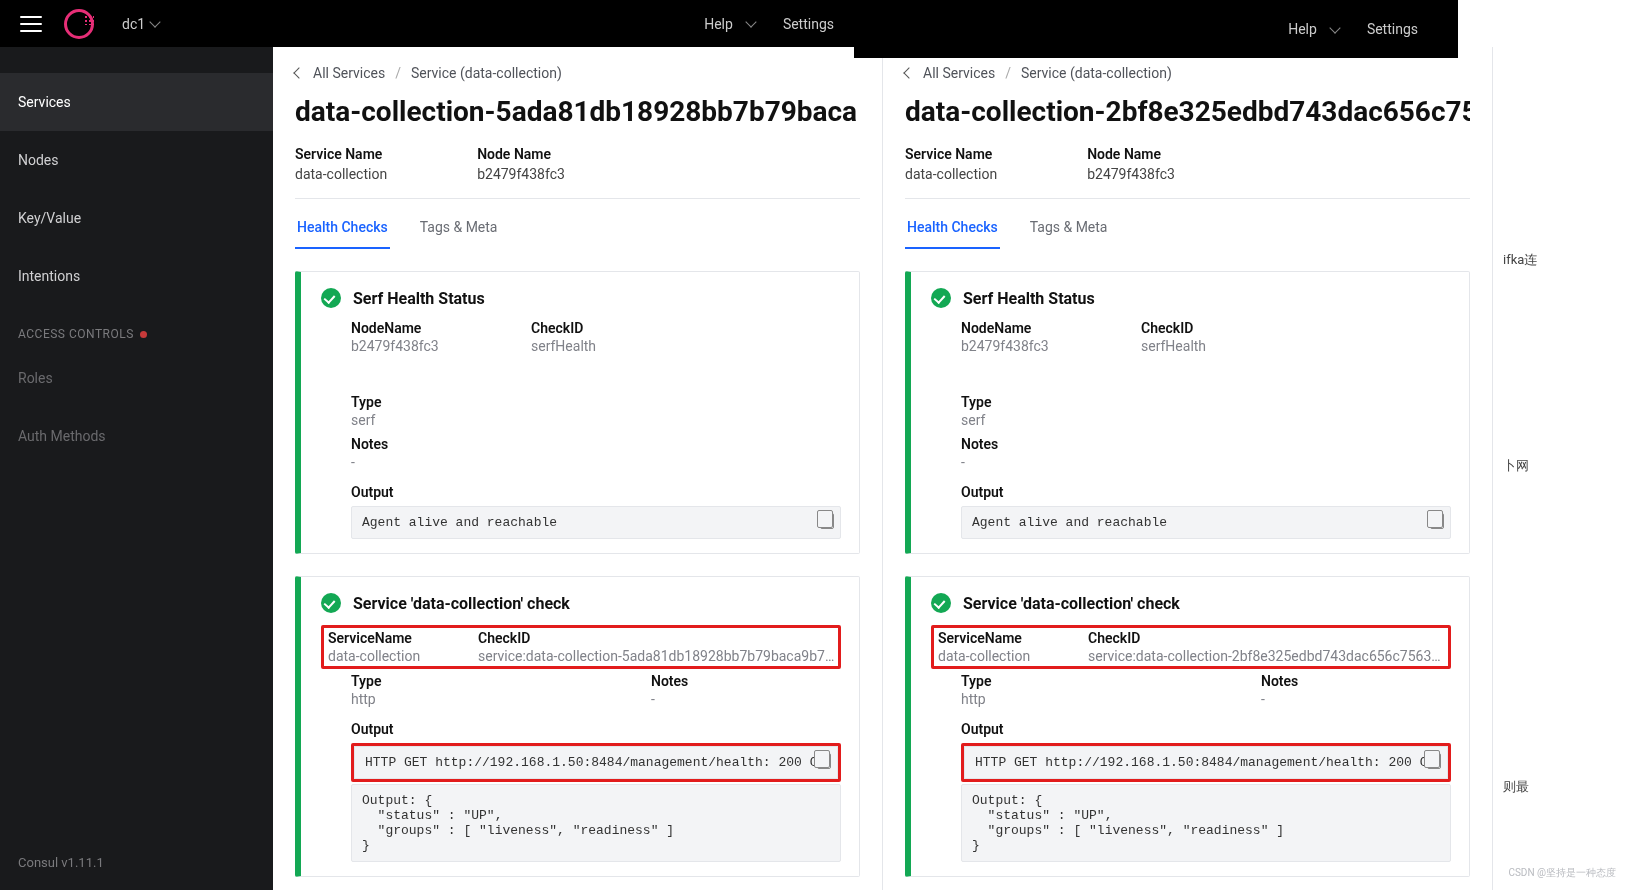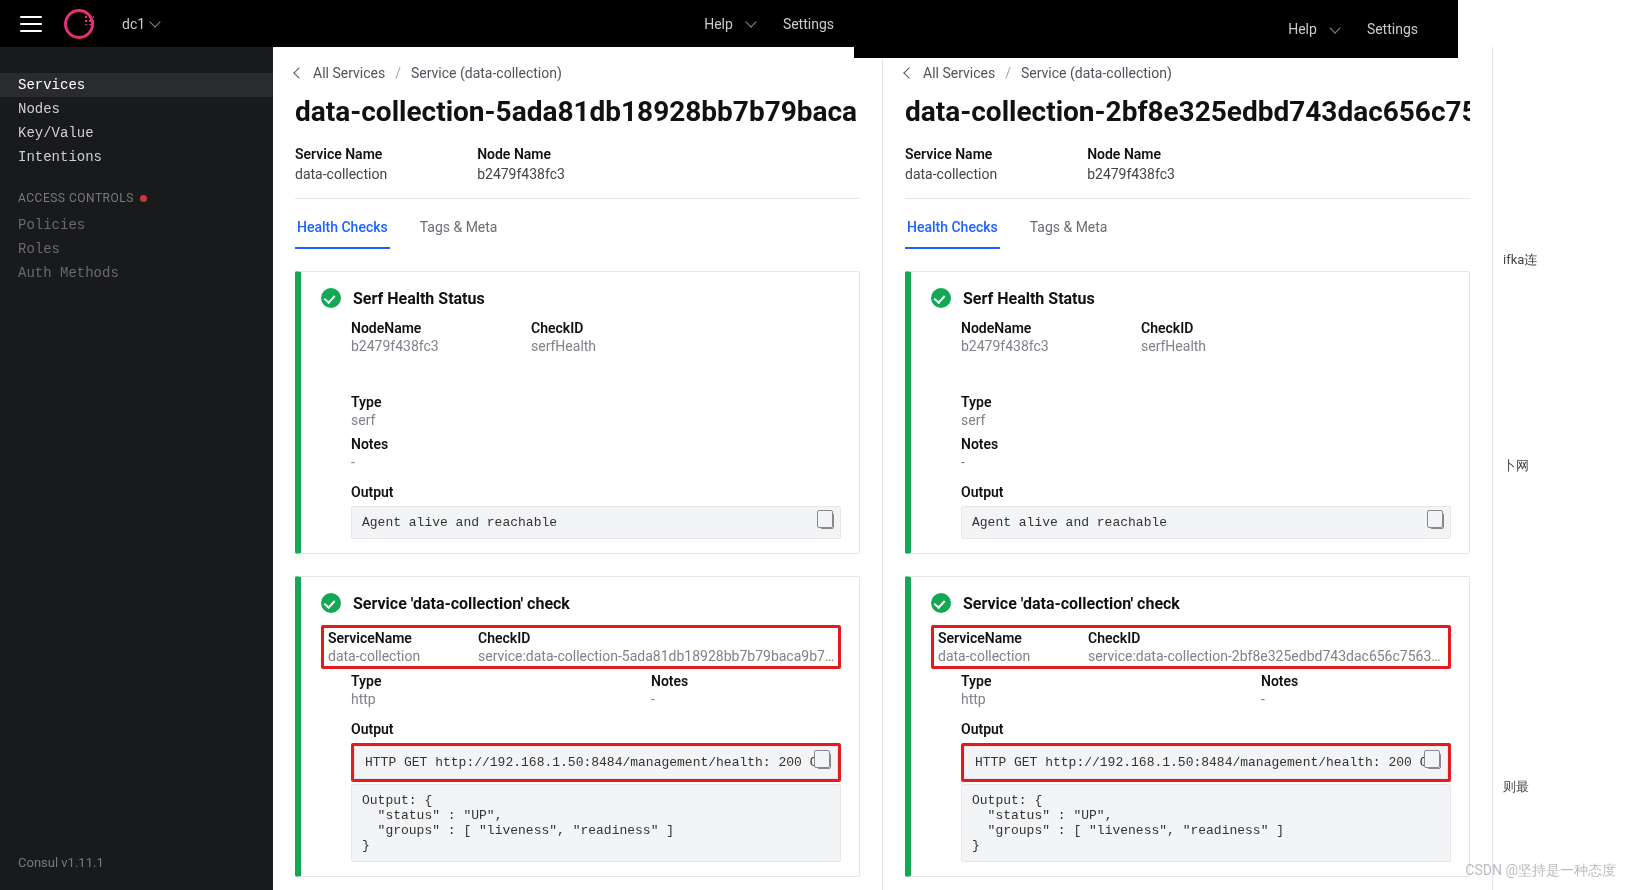--- a/index.html
+++ b/index.html
@@ -11,21 +11,21 @@
   .hamburger span { height: 2px; background: #fff; border-radius: 1px; }
   .logo { width: 30px; height: 30px; border-radius: 50%; border: 3px solid #e72e77; margin-right: 28px; position: relative; }
   .logo::after { content: ""; position: absolute; right: -3px; top: 3px; width: 10px; height: 10px; background: radial-gradient(#e72e77 30%, transparent 32%); background-size: 4px 4px; }
   .dc { color: #ccc; font-size: 14px; display: flex; align-items: center; gap: 6px; cursor: pointer; }
   .chev-down { display: inline-block; width: 8px; height: 8px; border-right: 1.5px solid #888; border-bottom: 1.5px solid #888; transform: rotate(45deg); margin-top: -3px; }
   .topbar .spacer { flex: 1; }
   .topnav-link { color: #ccc; margin-left: 28px; cursor: pointer; display: flex; align-items: center; gap: 14px; }
 
   .body { display: flex; flex: 1; min-height: 0; }
   .sidebar { width: 273px; background: #191a1c; color: #b4b4b6; display: flex; flex-direction: column; padding-top: 26px; }
-  .side-item { padding: 4px 18px; color: #d0d0d2; cursor: pointer; font-family: Liberation Mono, monospace; }
+  .side-item { padding: 21px 18px; color: #d0d0d2; cursor: pointer; }
   .side-item.active { background: #2a2b2e; color: #fff; }
   .side-section-label { font-size: 12px; letter-spacing: .5px; color: #7a7a7d; padding: 22px 18px 8px; display: flex; align-items: center; gap: 6px; }
   .dot-red { width: 7px; height: 7px; background: #c73a3a; border-radius: 50%; display: inline-block; }
   .side-item.dim { color: #6a6a6d; }
   .side-foot { margin-top: auto; padding: 12px 18px 20px; color: #7a7a7d; font-size: 13px; }
 
   .panes { flex: 1; display: flex; min-width: 0; }
   .pane { flex: 1; min-width: 0; padding: 18px 22px 10px 22px; overflow: hidden; background: #fff; }
   .panes > .pane:first-child { border-right: 1px solid #e4e6ea; }
   .breadcrumb { display: flex; align-items: center; gap: 10px; color: #50535a; margin-bottom: 14px; }
@@ -56,21 +56,21 @@
   .out-box { margin-left: 30px; background: #f3f4f6; border: 1px solid #e4e6ea; border-radius: 2px; padding: 8px 10px; font-family: "Courier New", monospace; font-size: 13px; color: #333; position: relative; white-space: pre-wrap; }
   .copy-icon { position: absolute; right: 6px; top: 6px; width: 14px; height: 16px; border: 1.5px solid #888; border-radius: 2px; cursor: pointer; }
   .copy-icon::before { content: ""; position: absolute; left: -4px; top: -4px; width: 14px; height: 16px; border: 1.5px solid #888; border-radius: 2px; background: #f3f4f6; }
   .hl-red { border: 3px solid #e21c1c; border-radius: 2px; padding: 2px; }
   .hl-out { border: 3px solid #e21c1c; border-radius: 2px; padding: 0; }
   .hl-out .out-box { margin-left: 0; border-radius: 0; }
 
   .right-strip { width: 144px; background: #fff; border-left: 1px solid #e4e6ea; display: flex; flex-direction: column; padding-top: 200px; }
   .strip-txt { color: #444; font-size: 13px; padding: 4px 6px 4px 10px; white-space: nowrap; overflow: hidden; }
   .strip-gap { height: 180px; }
-  .watermark { position: fixed; right: 20px; bottom: 10px; color: #b9bbc0; font-size: 14px; }
+  .watermark { position: fixed; right: 20px; bottom: 10px; color: #b9bbc0; font-size: 10px; }
 </style>
 </head>
 <body>
 
 <div class="app">
   <div class="topbar">
     <div class="hamburger">
         <span></span>
         <span></span>
         <span></span>
@@ -99,21 +99,20 @@
   <div class="body">
     <div class="sidebar">
       <div class="side-item active">Services</div>
       <div class="side-item">Nodes</div>
       <div class="side-item">Key/Value</div>
       <div class="side-item">Intentions</div>
       <div class="side-section-label">
         <span>ACCESS CONTROLS</span>
         <span class="dot-red"></span>
       </div>
-      <div class="side-item dim">Policies</div>
       <div class="side-item dim">Roles</div>
       <div class="side-item dim">Auth Methods</div>
       <div class="side-foot">Consul v1.11.1</div>
     </div>
 
     <div class="panes">
 
       <div class="pane">
         <div class="breadcrumb">
           <span class="bc-back"></span>

